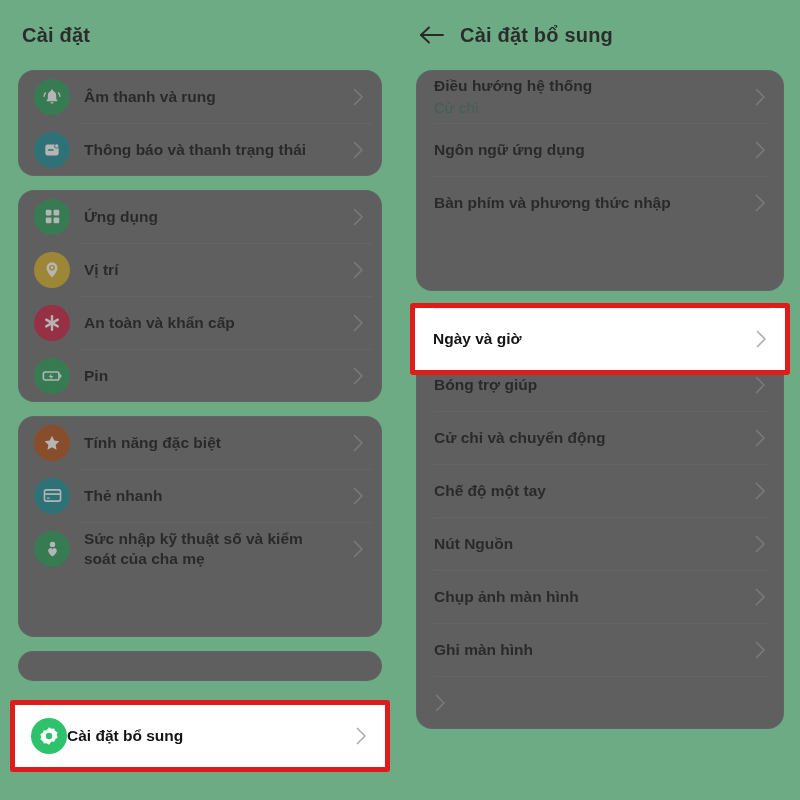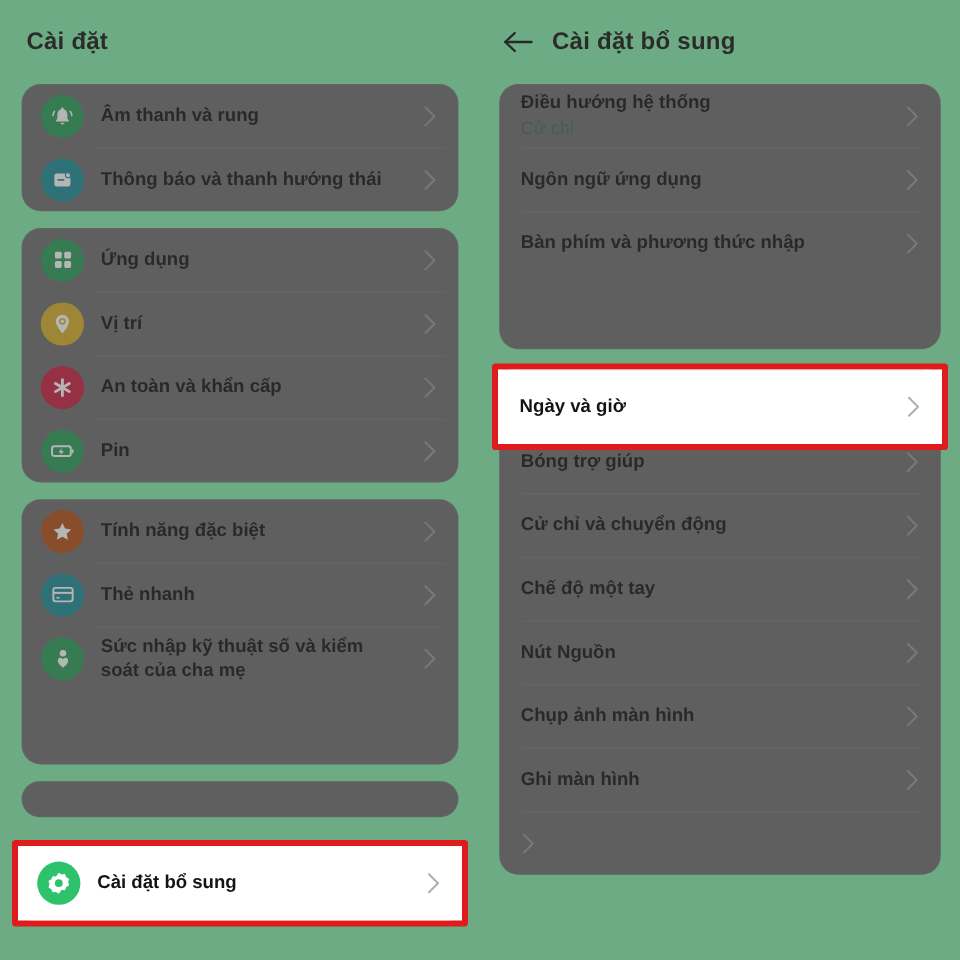--- a/index.html
+++ b/index.html
@@ -82,21 +82,21 @@
     border: 5px solid #e01b1b;
     background: #ffffff;
     border-radius: 3px;
     overflow: hidden;
   }
   .highlight-inner {
     position: absolute; inset: 0;
     background: #ffffff;
     border-radius: 12px;
     display: flex; align-items: center;
-    gap: 14px;
+    gap: 0;
   }
   .highlight-inner.left-hl { padding: 0 16px 0 16px; }
   .highlight-inner.right-hl { padding: 0 16px 0 18px; }
   .highlight-inner .row-label { font-size: 15.5px; font-weight: bold; color: #141414; }
   .highlight-topline {
     position: absolute; top: 0; left: 18px; right: 14px; height: 1px;
     background: rgba(0,0,0,0.07);
   }
 </style>
 </head>
@@ -129,21 +129,21 @@
       </div>
       <div class="row">
         <span class="row-icon" style="background:#1f9099">
           <svg width="20" height="20" viewBox="0 0 24 24" fill="#fff">
               <rect x="4" y="5.5" width="16" height="13" rx="2.5"></rect>
               <rect x="7" y="11" width="7" height="1.8" rx=".9" fill="#1f9099"></rect>
               <circle cx="17.6" cy="7.2" r="2.6" fill="#fff" stroke="#1f9099" stroke-width="1.1"></circle>
             </svg>
         </span>
         <span class="row-texts">
-          <span class="row-label">Thông báo và thanh hướng thái</span>
+          <span class="row-label">Thông báo và thanh trạng thái</span>
         </span>
         <span class="chev">
           <svg width="11" height="18" viewBox="0 0 11 18" fill="none" stroke="#9b9b9b" stroke-width="1.7" stroke-linecap="round" stroke-linejoin="round">
               <polyline points="1.5,1.5 9,9 1.5,16.5"></polyline>
             </svg>
         </span>
       </div>
     </div>
 
     <div class="card">

